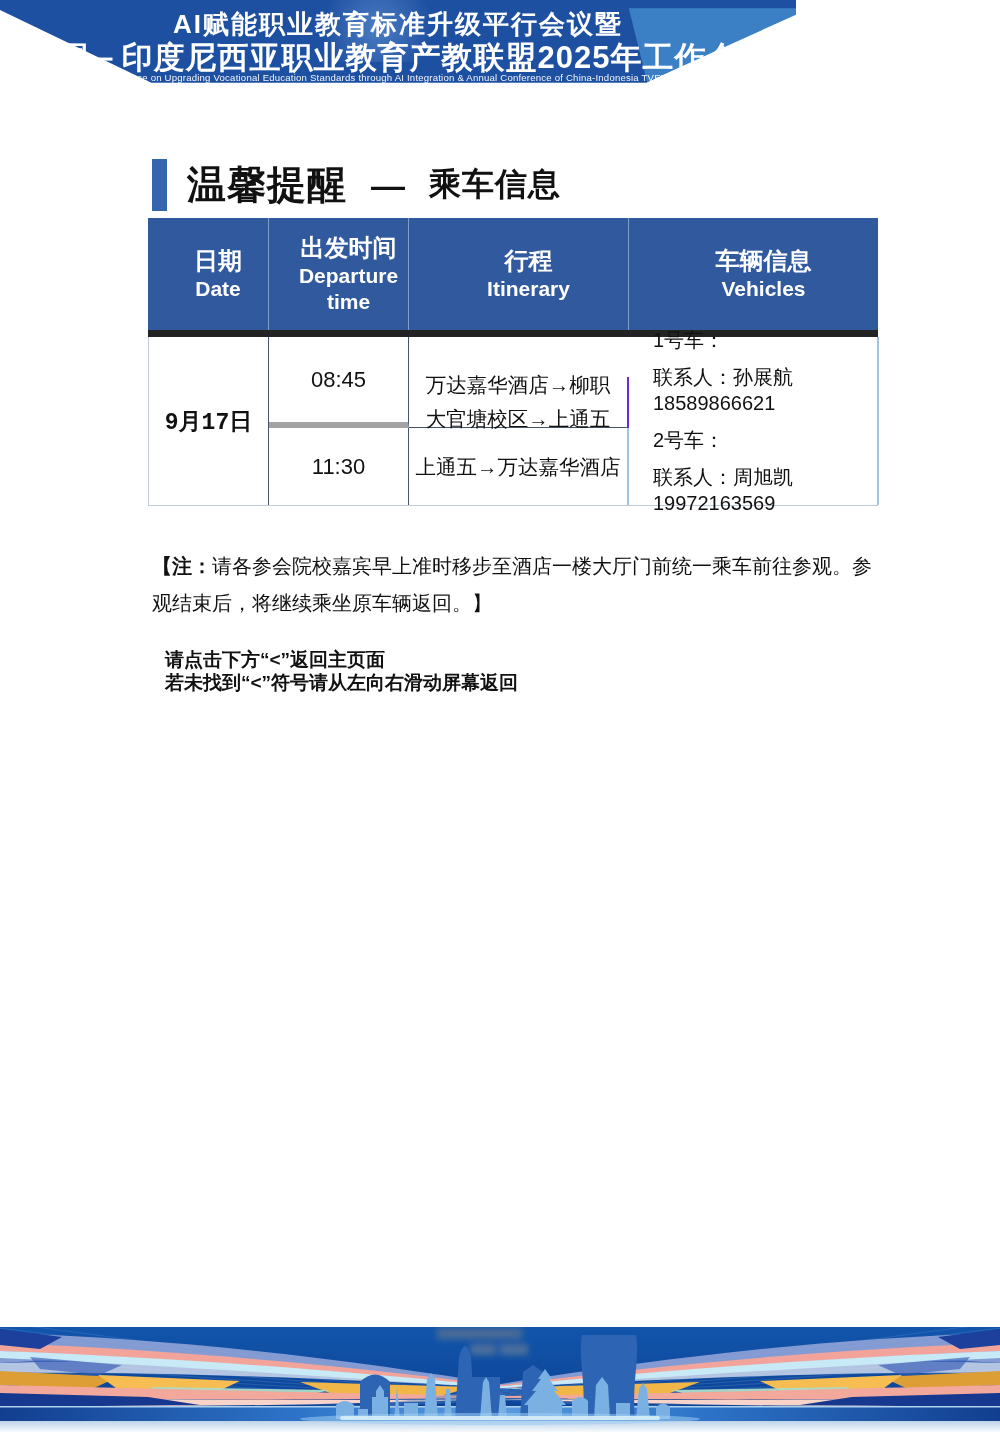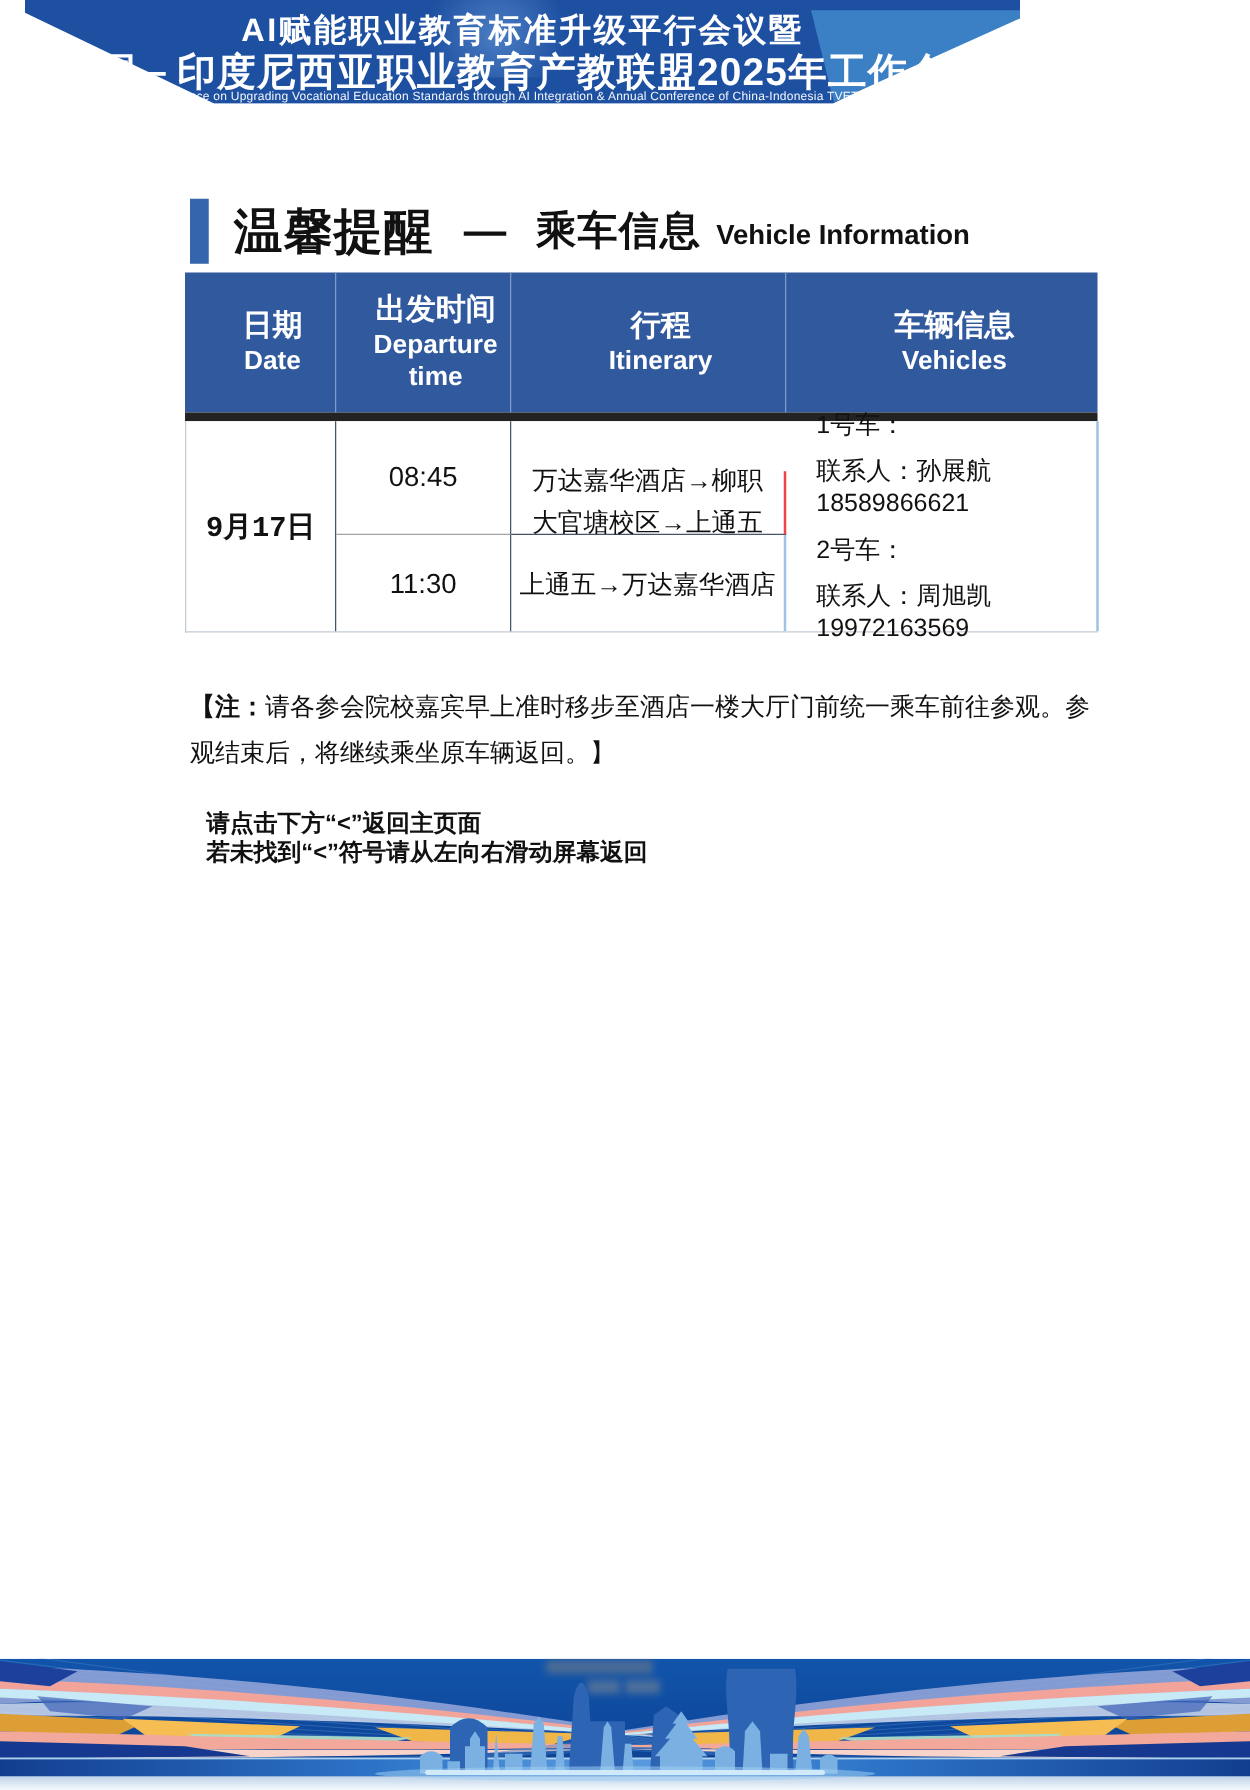--- a/index.html
+++ b/index.html
@@ -2,21 +2,21 @@
 <html><head>
 <meta charset="utf-8">
 <style>
   html,body{margin:0;padding:0;}
   body{
     width:1000px;height:1432px;position:relative;background:#ffffff;
     font-family:"Liberation Sans","DejaVu Sans",sans-serif;color:#111;
     overflow:hidden;
   }
   
-  .banner{position:absolute;top:0;left:0;width:796px;height:92px;margin-left:20px;}
+  .banner{position:absolute;top:0;left:0;width:796px;height:92px;}
   .banner-main{position:absolute;inset:0;background:#1e50a2;
     clip-path:polygon(0 0,100% 0,100% 11%,81.2% 90%,19% 90%,0 11%);}
   .banner-globe{position:absolute;left:295px;top:0;width:150px;height:62px;
     background:radial-gradient(circle at 55% 45%, rgba(130,180,235,.45), rgba(130,180,235,0) 62%);}
   .banner-tri{position:absolute;inset:0;background:#3b80c5;
     clip-path:polygon(79% 9%,100% 9%,100% 16%,81.3% 89%);}
   .banner-text{position:absolute;width:100%;text-align:center;color:#fff;white-space:nowrap;}
   .banner-l1{top:7px;font-size:26px;font-weight:bold;letter-spacing:2px;}
   .banner-l2{top:37px;font-size:31px;font-weight:bold;letter-spacing:1px;}
   .banner-l3{top:72px;font-size:9.6px;letter-spacing:.2px;opacity:.95;}
@@ -33,23 +33,23 @@
   .th{color:#fff;display:flex;flex-direction:column;justify-content:center;align-items:center;
       border-left:1px solid #7d9cc8;text-align:center;padding-left:20px;}
   .th:first-child{border-left:none;}
   .th .zh{font-size:24px;font-weight:bold;line-height:30px;}
   .th .en{font-size:21px;font-weight:bold;line-height:26px;max-width:120px;}
   .black-bar{height:7px;background:#232323;}
   .tbody{display:grid;grid-template-columns:120px 140px 220px 250px;grid-template-rows:91px 77px;
       background:#fff;border-left:1px solid #c3cbd6;border-bottom:1px solid #c3cbd6;}
   .cell{display:flex;align-items:center;justify-content:center;font-size:21px;}
   .cell-date{grid-column:1;grid-row:1/3;font-weight:bold;font-size:23px;border-right:1px solid #44546a;font-family:Liberation Mono, monospace;}
-  .cell-time1{grid-column:2;grid-row:1;border-right:1px solid #44546a;border-bottom:1px solid #a3a3a3;font-size:22px;}
+  .cell-time1{grid-column:2;grid-row:1;border-right:1px solid #44546a;border-bottom:6px solid #a3a3a3;font-size:22px;}
   .cell-time2{grid-column:2;grid-row:2;border-right:1px solid #44546a;font-size:22px;}
-  .cell-itin1{grid-column:3;grid-row:1;border-right:2px solid #ef4444;border-bottom:1px solid #44546a;
+  .cell-itin1{grid-column:3;grid-row:1;border-right:2px solid #6d28d9;border-bottom:1px solid #44546a;
       text-align:center;line-height:34px;padding:0 14px;font-size:20.5px;margin-top:40px;}
   .cell-itin2{grid-column:3;grid-row:2;border-right:2px solid #9dc3e6;text-align:center;font-size:20.5px;}
   .cell-veh{grid-column:4;grid-row:1/3;border-right:2px solid #9dc3e6;
       display:flex;flex-direction:column;justify-content:center;gap:11px;
       padding-left:24px;font-size:20px;line-height:26px;}
   
   .note{position:absolute;top:528px;left:152px;width:730px;font-size:20px;line-height:37px;}
   .note .b{font-weight:bold;}
   
   .instructions{position:absolute;top:648px;left:165px;font-size:19px;font-weight:bold;line-height:23px;}
@@ -67,21 +67,20 @@
   <div class="banner-text banner-l1">AI赋能职业教育标准升级平行会议暨</div>
   <div class="banner-text banner-l2">中国－印度尼西亚职业教育产教联盟2025年工作会议</div>
   <div class="banner-text banner-l3">2025 China-ASEAN Conference on Upgrading Vocational Education Standards through AI Integration &amp; Annual Conference of China-Indonesia TVET Industry-Education Alliance</div>
 </div>
 
 <div class="title-row">
   <div class="title-bar"></div>
   <span class="title-main">温馨提醒</span>
   <span class="title-dash">—</span>
   <span class="title-sub">乘车信息</span>
-  <span class="title-en">Vehicle Information</span>
 </div>
 
 <div class="vtable">
   <div class="thead">
     <div class="th">
       <div class="zh">日期</div>
       <div class="en">Date</div>
     </div>
     <div class="th">
       <div class="zh">出发时间</div>

